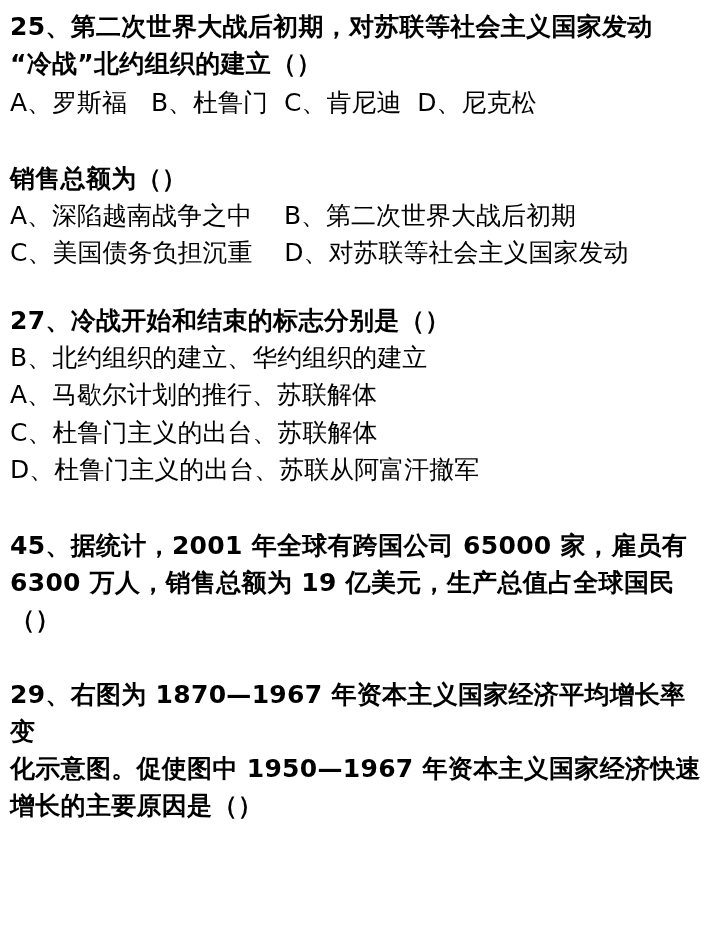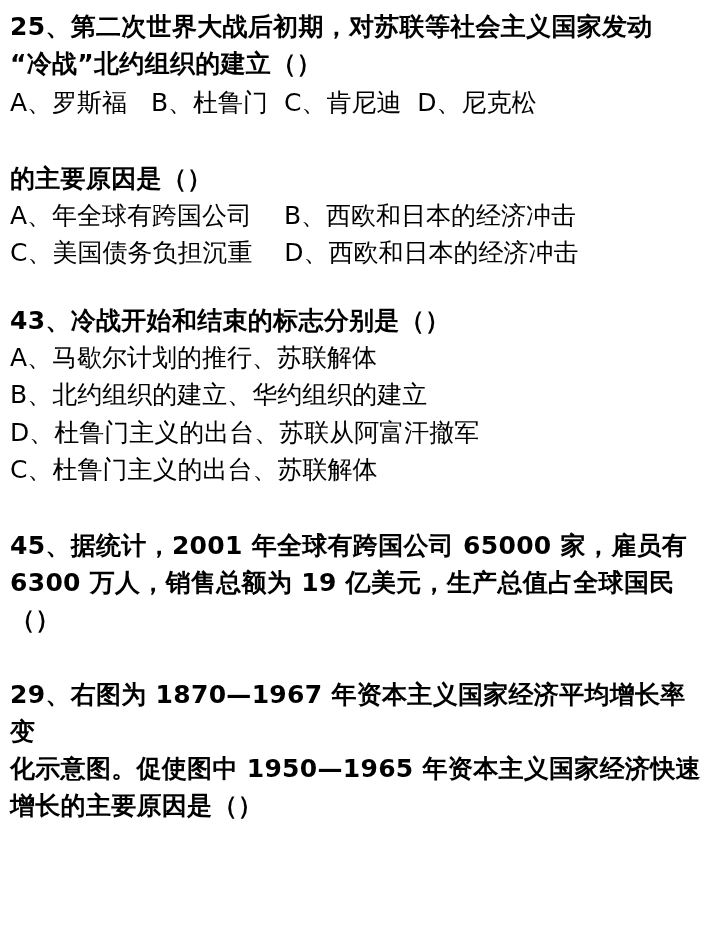--- a/index.html
+++ b/index.html
@@ -59,55 +59,55 @@
     </div>
     <div class="options">
       <div class="opt-line">A、罗斯福   B、杜鲁门  C、肯尼迪  D、尼克松</div>
     </div>
   </div>
 
   <div class="gap-lg"></div>
 
   <div class="question q26">
     <div class="q-stem">
-      <span class="indent-line">的主要原因是（）</span>
+      <span class="indent-line">销售总额为（）</span>
     </div>
     <div class="options">
-      <div class="opt-line">A、年全球有跨国公司    B、西欧和日本的经济冲击</div>
-      <div class="opt-line">C、美国债务负担沉重    D、西欧和日本的经济冲击</div>
+      <div class="opt-line">A、深陷越南战争之中    B、第二次世界大战后初期</div>
+      <div class="opt-line">C、美国债务负担沉重    D、对苏联等社会主义国家发动</div>
     </div>
   </div>
 
   <div class="gap-md"></div>
 
   <div class="question q27">
     <div class="q-stem">
-      <span class="indent-line">43、冷战开始和结束的标志分别是（）</span>
+      <span class="indent-line">27、冷战开始和结束的标志分别是（）</span>
     </div>
     <div class="options">
+      <div class="opt-line">B、北约组织的建立、华约组织的建立</div>
       <div class="opt-line">A、马歇尔计划的推行、苏联解体</div>
-      <div class="opt-line">B、北约组织的建立、华约组织的建立</div>
+      <div class="opt-line">C、杜鲁门主义的出台、苏联解体</div>
       <div class="opt-line">D、杜鲁门主义的出台、苏联从阿富汗撤军</div>
-      <div class="opt-line">C、杜鲁门主义的出台、苏联解体</div>
     </div>
   </div>
 
   <div class="gap-lg"></div>
 
   <div class="question q28">
     <div class="q-stem">
       <span class="indent-line">45、据统计，2001 年全球有跨国公司 65000 家，雇员有</span>
       <span class="indent-line">6300 万人，销售总额为 19 亿美元，生产总值占全球国民</span>
       <span class="indent-line">  （）</span>
     </div>
   </div>
 
   <div class="gap-lg"></div>
 
   <div class="question q29">
     <div class="q-stem">
       <span class="indent-line">29、右图为 1870—1967 年资本主义国家经济平均增长率变</span>
-      <span class="indent-line">化示意图。促使图中 1950—1965 年资本主义国家经济快速</span>
+      <span class="indent-line">化示意图。促使图中 1950—1967 年资本主义国家经济快速</span>
       <span class="indent-line">增长的主要原因是（）</span>
     </div>
   </div>
 
 </div>
 
 </body></html>

